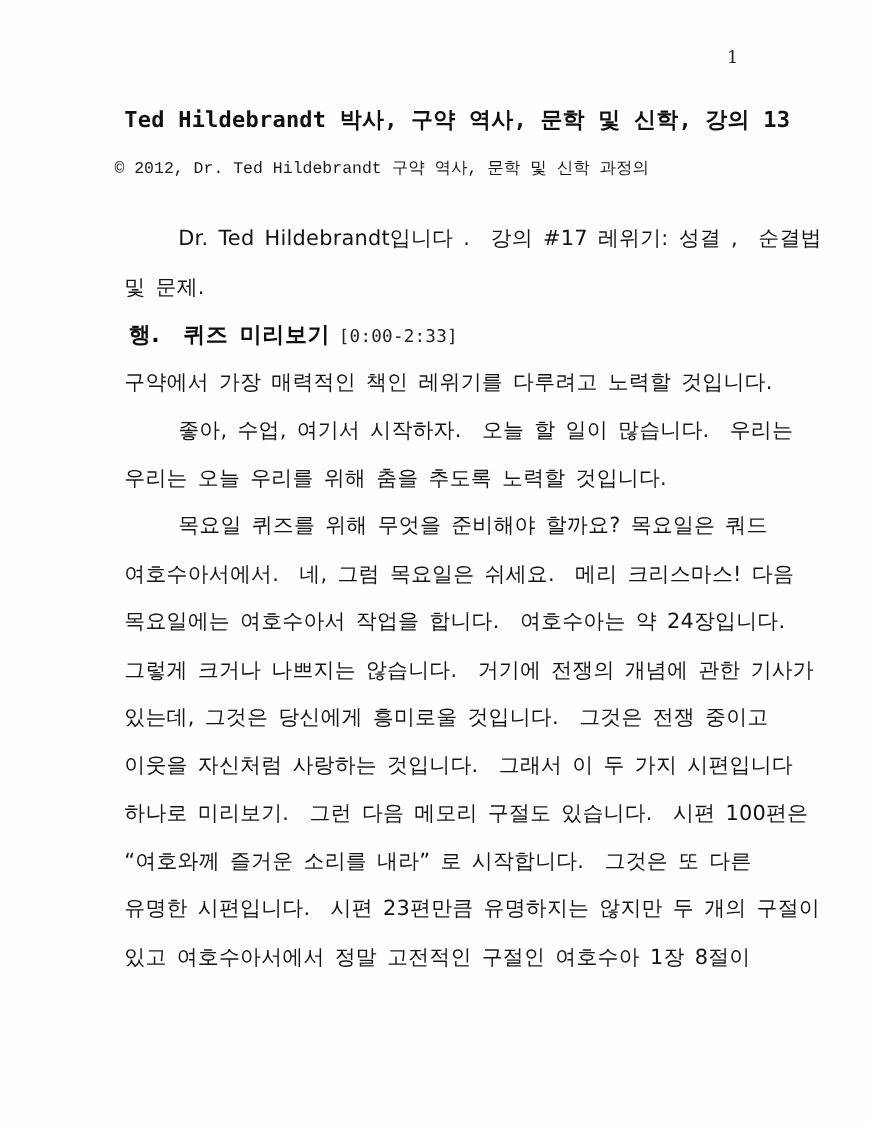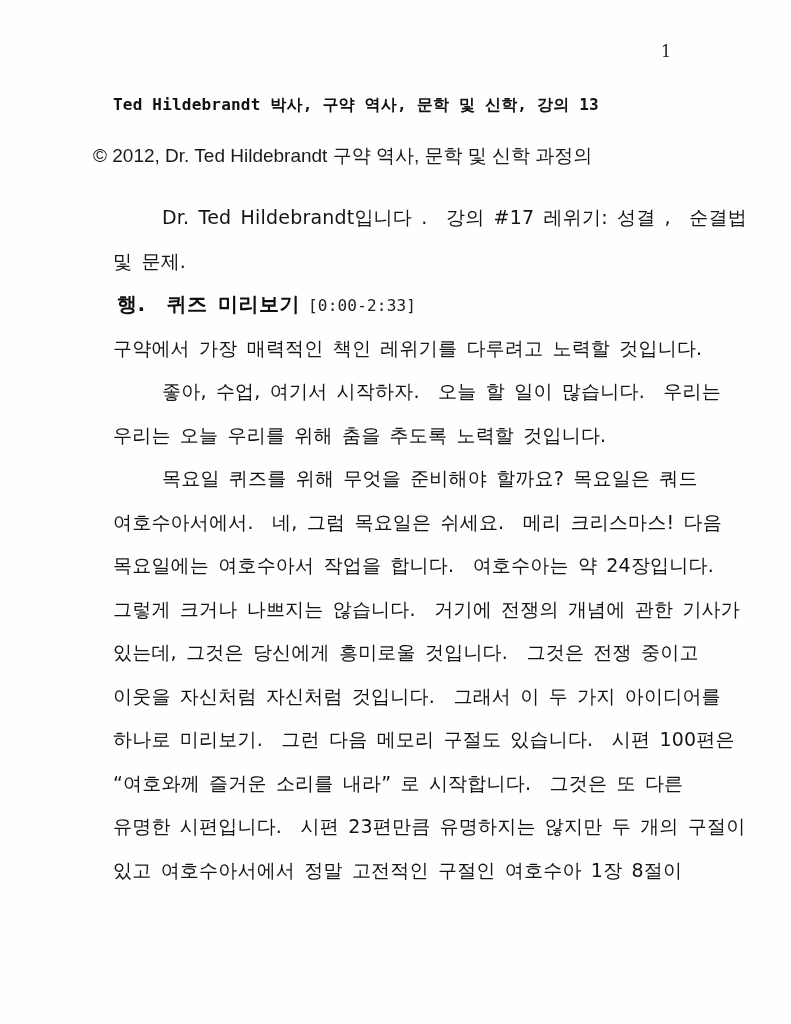--- a/index.html
+++ b/index.html
@@ -23,33 +23,33 @@
     font-family: "DejaVu Serif", "Liberation Serif", serif;
     font-size: 16px;
     color: #222222;
   }
   .doc-title {
     position: absolute;
     top: 95px;
     left: 113px;
     width: 600px;
     font-family: "DejaVu Sans Mono", "DejaVu Sans", monospace, sans-serif;
-    font-size: 16px;
+    font-size: 20px;
     font-weight: bold;
     letter-spacing: 0.2px;
     white-space: pre;
     color: #101010;
   }
   .copyright {
     position: absolute;
     top: 143px;
-    left: 93px;
+    left: 104px;
     width: 600px;
-    font-family: Liberation Sans, sans-serif;
-    font-size: 19px;
+    font-family: Liberation Mono, monospace;
+    font-size: 15px;
     font-weight: 500;
     white-space: pre;
     color: #1a1a1a;
   }
   .flow {
     position: absolute;
     top: 196px;
     left: 113px;
     width: 585px;
   }
@@ -105,21 +105,21 @@
     <div class="line heading-line"><span class="heading-text">행.  퀴즈 미리보기</span><span class="timestamp">[0:00-2:33]</span></div>
 
     <div class="line">구약에서 가장 매력적인 책인 레위기를 다루려고 노력할 것입니다.</div>
     <div class="line indent">좋아, 수업, 여기서 시작하자.  오늘 할 일이 많습니다.  우리는</div>
     <div class="line">우리는 오늘 우리를 위해 춤을 추도록 노력할 것입니다.</div>
     <div class="line indent">목요일 퀴즈를 위해 무엇을 준비해야 할까요? 목요일은 쿼드</div>
     <div class="line">여호수아서에서.  네, 그럼 목요일은 쉬세요.  메리 크리스마스! 다음</div>
     <div class="line">목요일에는 여호수아서 작업을 합니다.  여호수아는 약 24장입니다.</div>
     <div class="line">그렇게 크거나 나쁘지는 않습니다.  거기에 전쟁의 개념에 관한 기사가</div>
     <div class="line">있는데, 그것은 당신에게 흥미로울 것입니다.  그것은 전쟁 중이고</div>
-    <div class="line">이웃을 자신처럼 자신처럼 것입니다.  그래서 이 두 가지 아이디어를</div>
+    <div class="line">이웃을 자신처럼 사랑하는 것입니다.  그래서 이 두 가지 시편입니다</div>
     <div class="line">하나로 미리보기.  그런 다음 메모리 구절도 있습니다.  시편 100편은</div>
     <div class="line">“여호와께 즐거운 소리를 내라” 로 시작합니다.  그것은 또 다른</div>
     <div class="line">유명한 시편입니다.  시편 23편만큼 유명하지는 않지만 두 개의 구절이</div>
     <div class="line">있고 여호수아서에서 정말 고전적인 구절인 여호수아 1장 8절이</div>
 
   </div>
 
 </div>
 
 </body></html>

